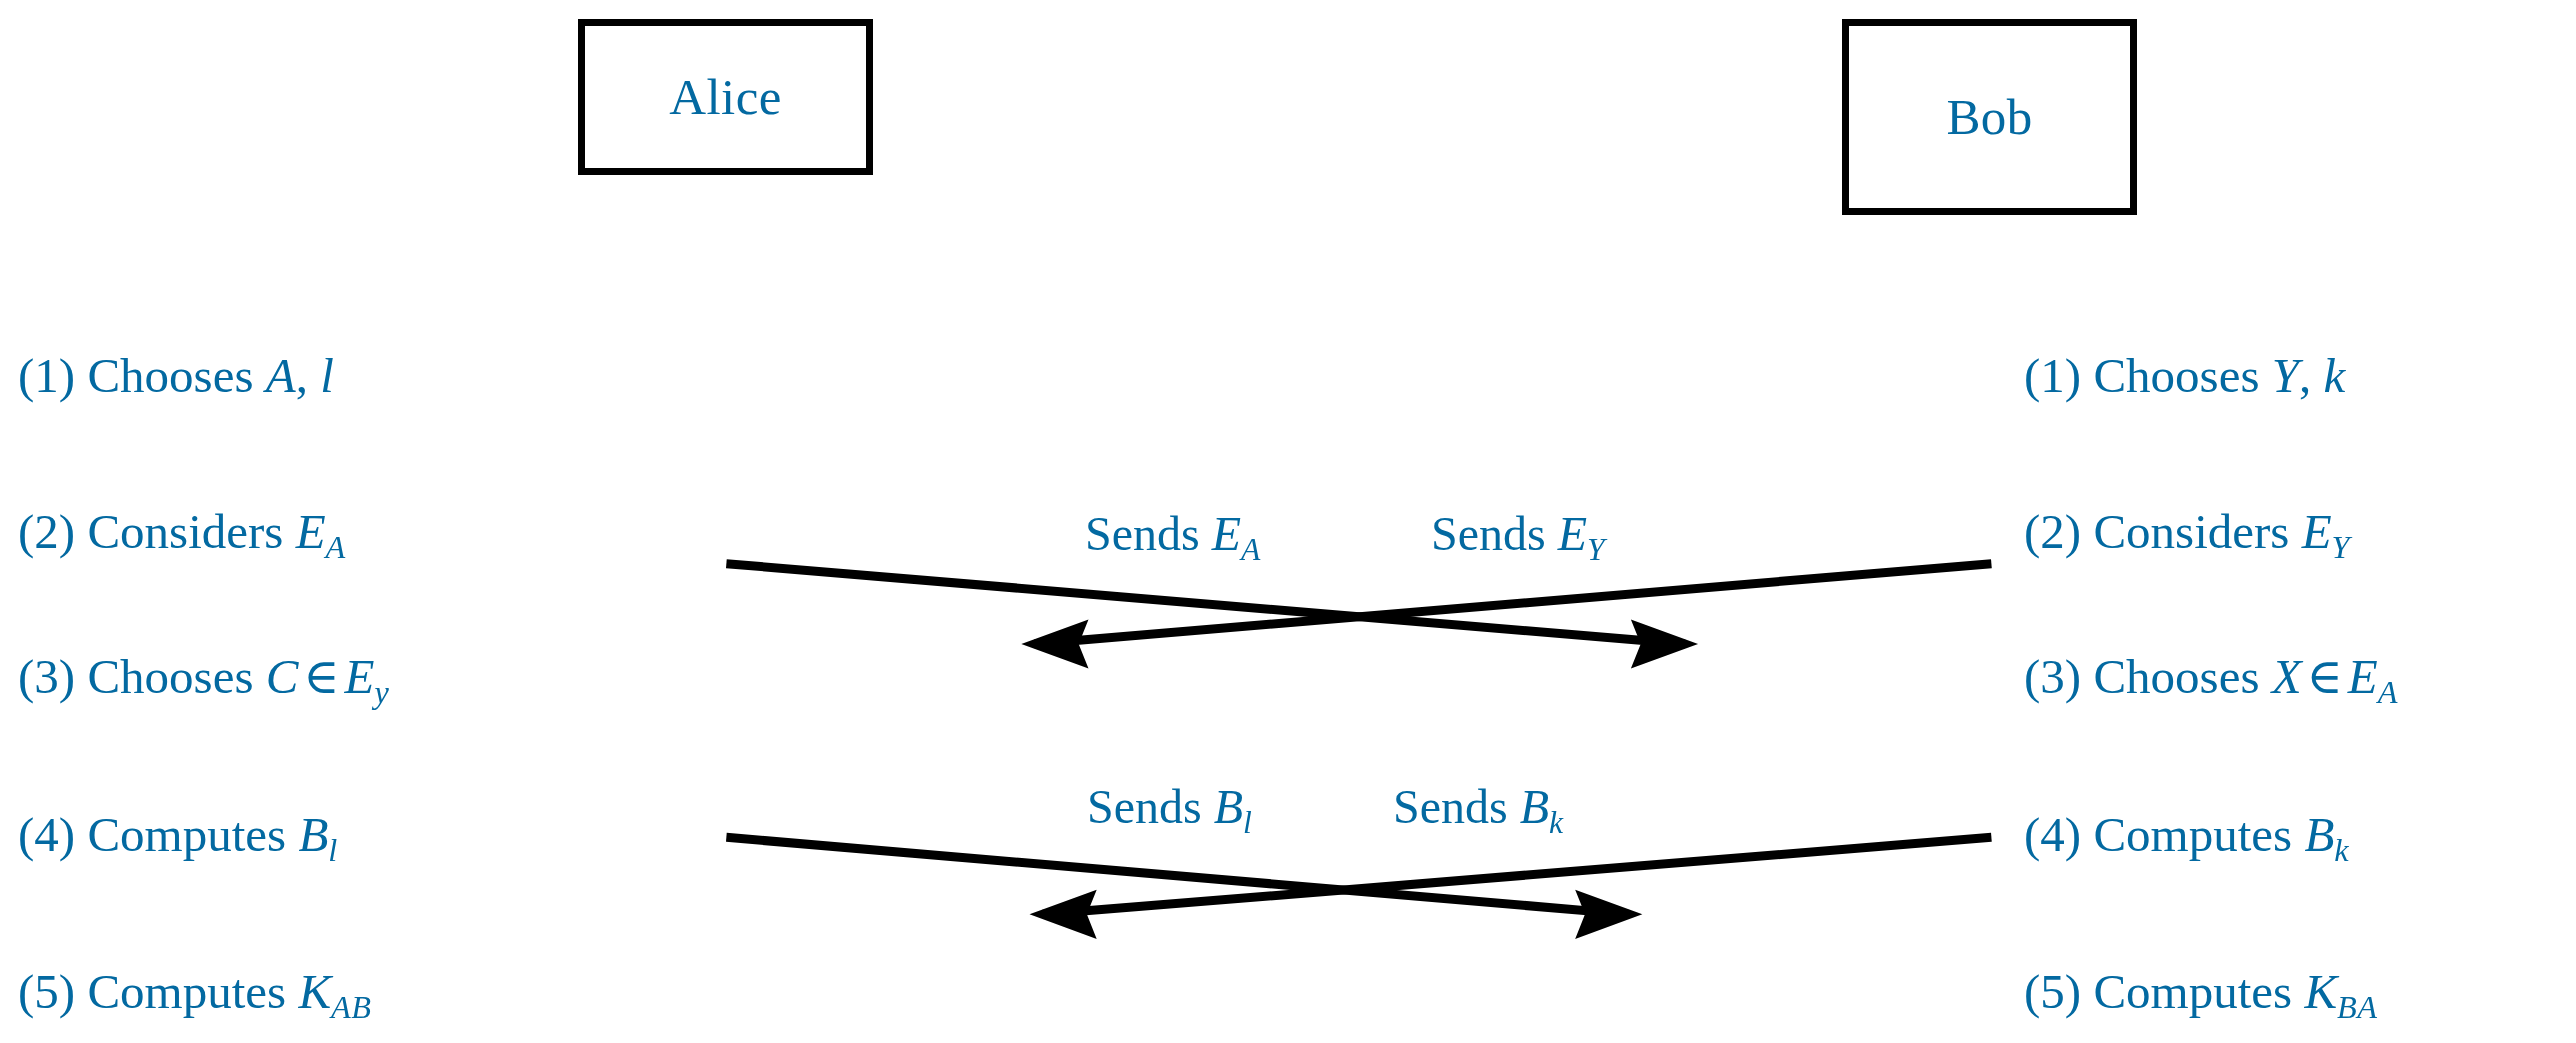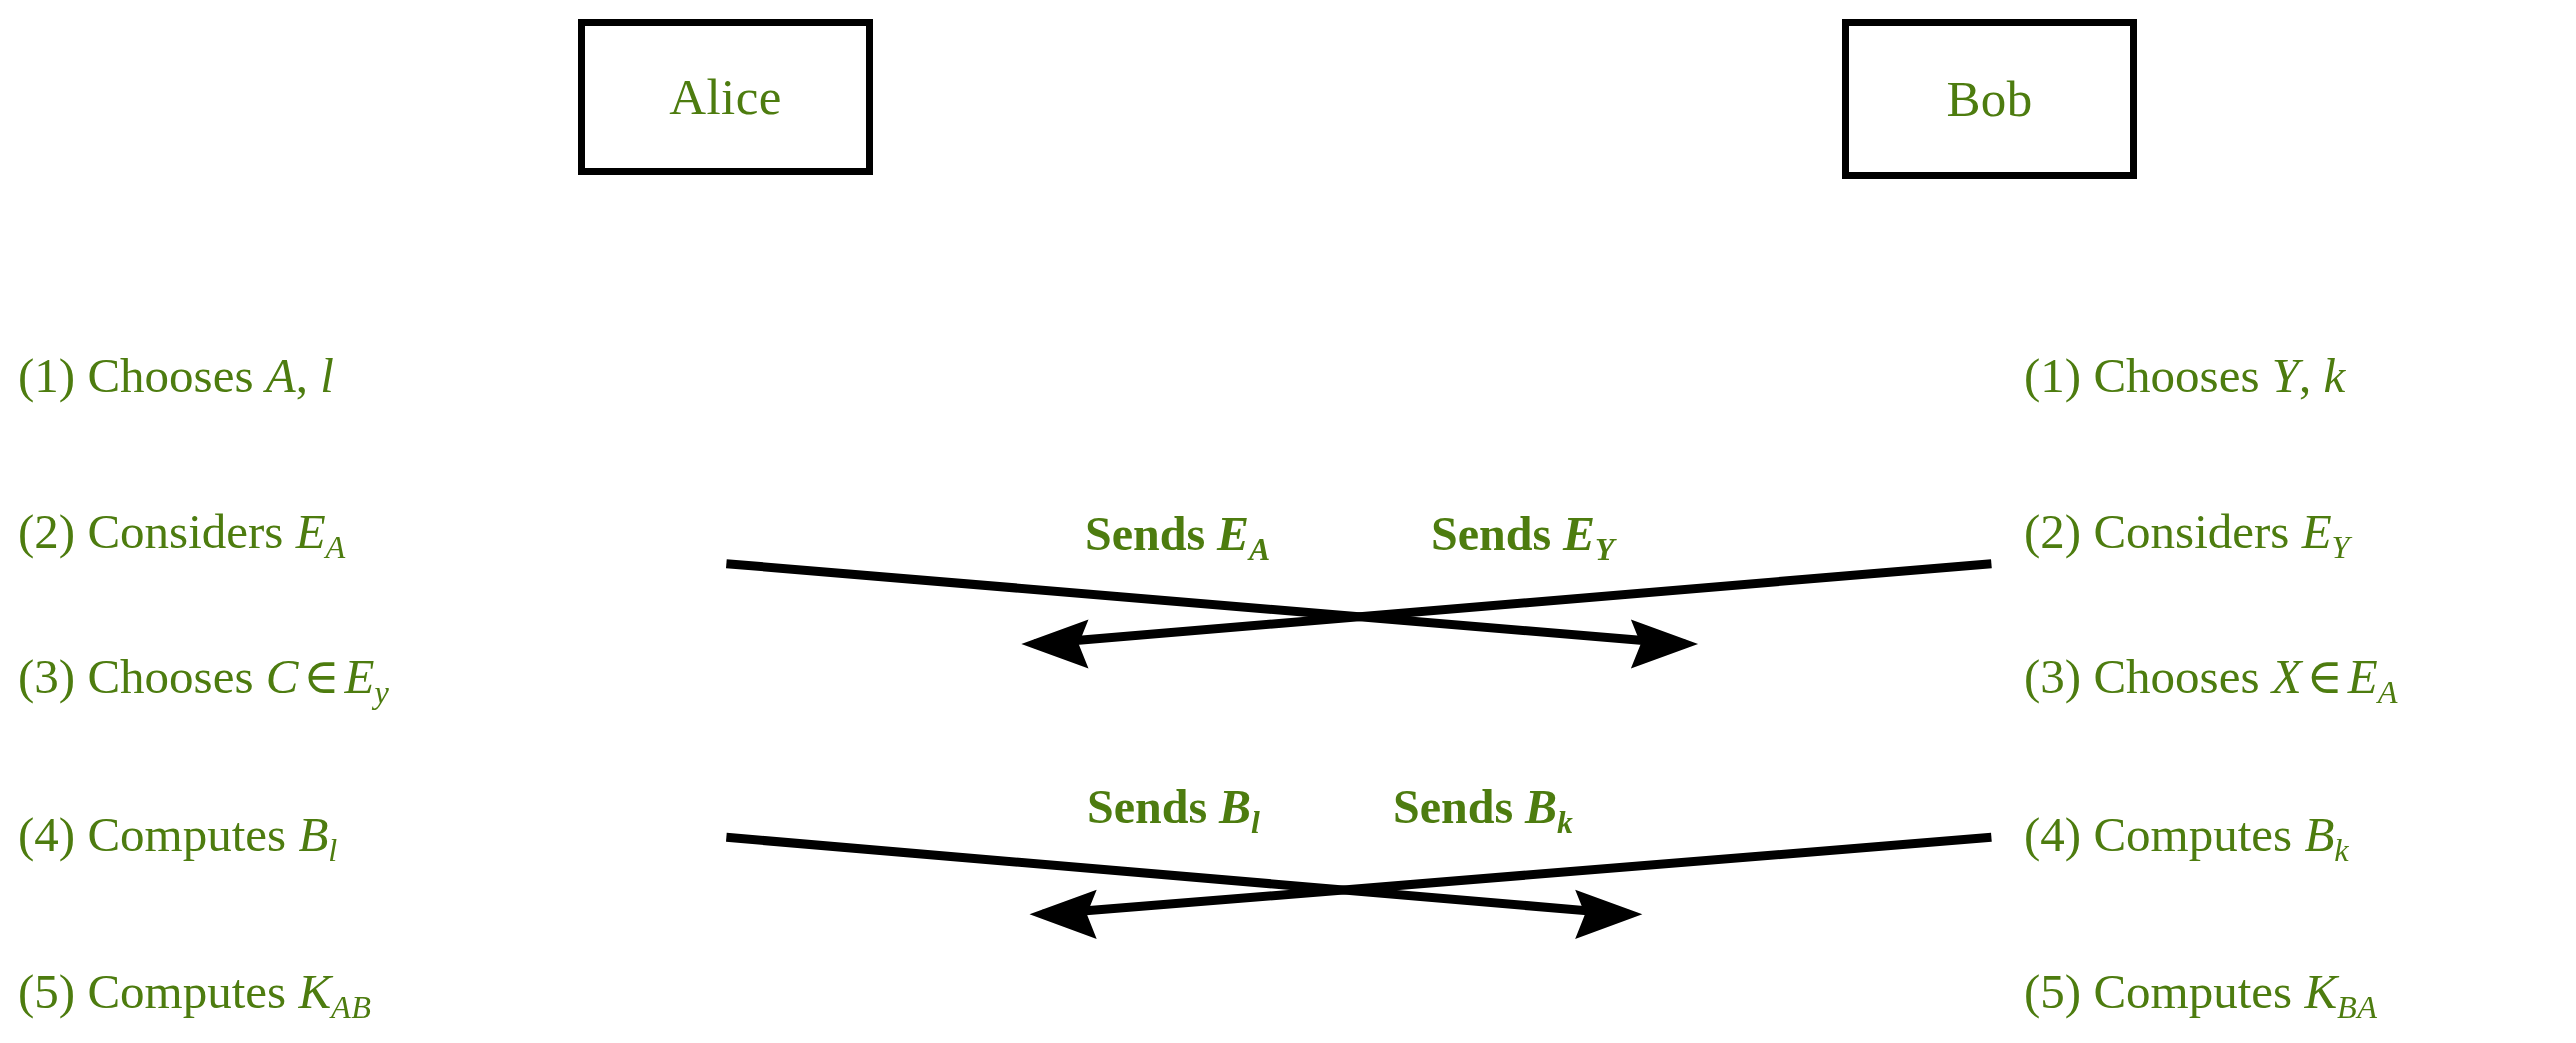--- a/index.html
+++ b/index.html
@@ -8,40 +8,40 @@
     padding: 0;
     background: #ffffff;
   }
   #canvas {
     position: relative;
     width: 2576px;
     height: 1043px;
     background: #ffffff;
     overflow: hidden;
     font-family: "Liberation Serif", "DejaVu Serif", serif;
-    color: #4d7c0f;
+    color: #0369a1;
   }
 
   
   .party-box {
     position: absolute;
     box-sizing: border-box;
     border: 7.4px solid #000000;
     background: #ffffff;
     display: flex;
     align-items: center;
     justify-content: center;
   }
   .party-box .party-label {
     font-size: 51px;
     line-height: 1;
     letter-spacing: 0.4px;
   }
   #party-alice { left: 578px; top: 19px; width: 295px; height: 156px; }
-  #party-bob   { left: 1842px; top: 19px; width: 295px; height: 160px; }
+  #party-bob   { left: 1842px; top: 19px; width: 295px; height: 196px; }
 
   
   .step-column {
     position: absolute;
     top: 0;
   }
   #column-alice { left: 18px;   width: 590px; }
   #column-bob   { left: 2024px; width: 552px; }
 
   .step-row {
@@ -82,21 +82,20 @@
   }
 
   
   .message-layer {
     position: absolute;
     left: 0;
     top: 0;
     width: 2576px;
     height: 918px;
     pointer-events: none;
-    font-weight: bold;
   }
   .msg-label {
     position: absolute;
     font-size: 48px;
     line-height: 1;
     white-space: nowrap;
   }
   
   #label-send-ea { left: 1085px; top: 510px; }
   #label-send-ey { left: 1431px; top: 510px; }

